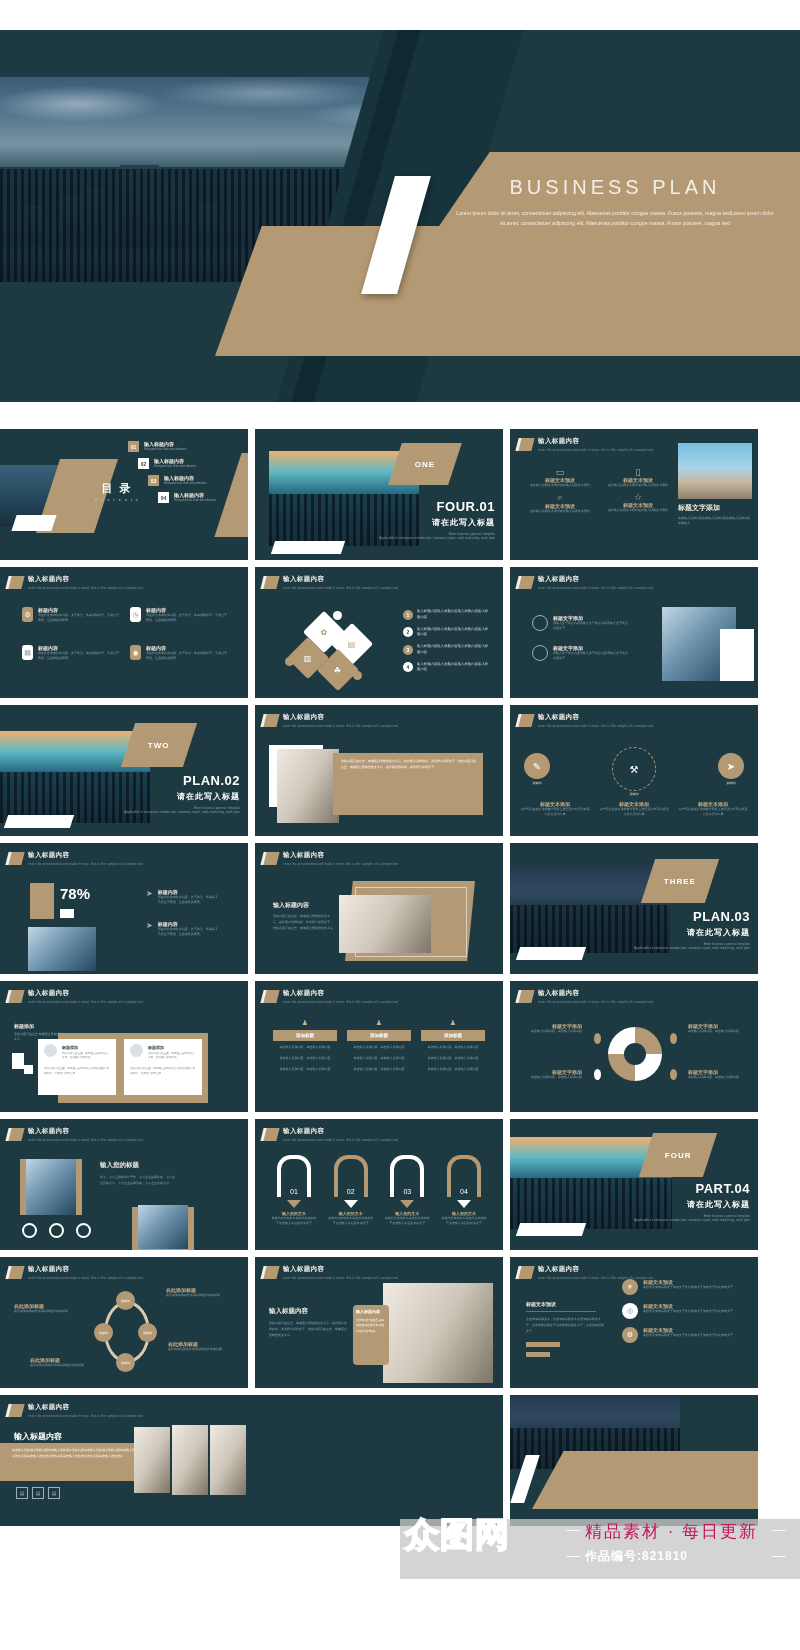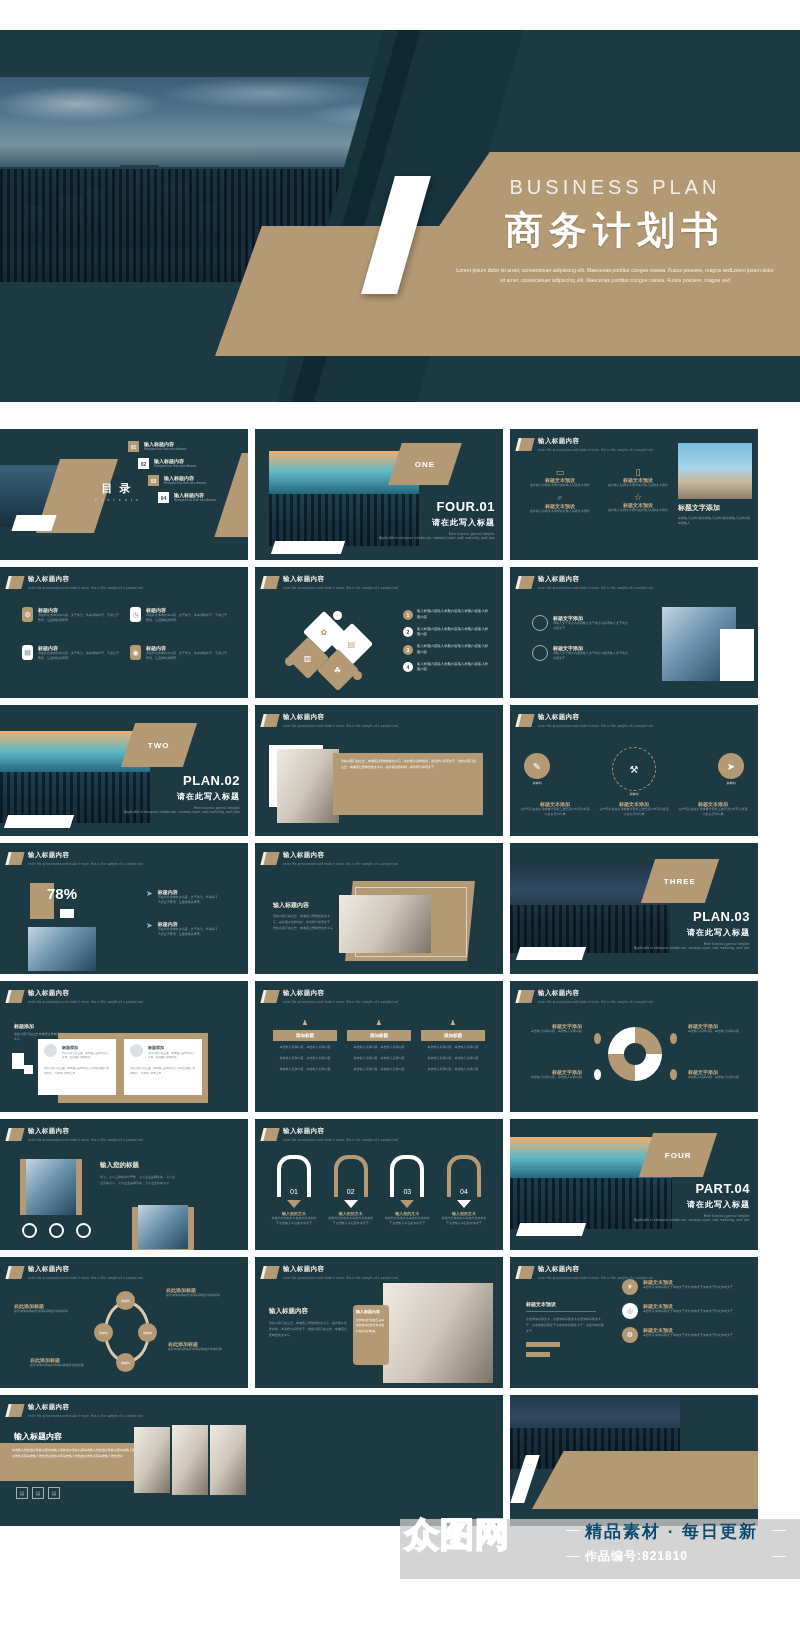--- a/index.html
+++ b/index.html
@@ -89,21 +89,21 @@
   .part-en{color:#8ba0aa;font-size:2.8px;letter-spacing:.2px;}
 
   .onebadge{position:absolute;background:#b49a74;transform:skewX(-18deg);
     display:flex;align-items:center;justify-content:center;}
   .onebadge span{transform:skewX(18deg);color:#fff;font-size:8px;font-weight:700;letter-spacing:1px;}
 
   
   .wm{position:absolute;left:400px;top:1519px;width:400px;height:60px;background:rgba(200,200,200,.78);}
   .wm-logo{position:absolute;left:405px;top:1512px;color:#fff;font-size:34px;font-weight:700;
     letter-spacing:1px;-webkit-text-stroke:2px #fff;color:transparent;}
-  .wm-r1{position:absolute;left:585px;top:1520px;color:#0c4a6e;font-size:17px;font-weight:700;letter-spacing:2px;}
+  .wm-r1{position:absolute;left:585px;top:1520px;color:#be185d;font-size:17px;font-weight:400;letter-spacing:2px;}
   .wm-r2{position:absolute;left:585px;top:1548px;color:#fff;font-size:12px;font-weight:700;letter-spacing:1px;}
   .wm-dash{position:absolute;height:1px;background:rgba(255,255,255,.85);}
 
   .arrowdown{width:0;height:0;border-left:7px solid transparent;border-right:7px solid transparent;}
 </style>
 </head>
 <body>
 
 <div class="page">
 
@@ -120,21 +120,20 @@
         <div class="river"></div>
       </div>
     </div>
     <div class="hero-diag"></div>
     <div class="hero-diag2"></div>
     <div class="hero-tan"></div>
     <div class="hero-tan-top"></div>
     <div class="hero-white"></div>
     <div class="hero-text">
       <div class="hero-en">BUSINESS  PLAN</div>
-      <div class="hero-cn">商务计划书</div>
       <div class="hero-sub">Lorem ipsum dolor sit amet, consectetuer adipiscing elit. Maecenas porttitor congue massa. Fusce posuere, magna sedLorem ipsum dolor sit amet, consectetuer adipiscing elit. Maecenas porttitor congue massa. Fusce posuere, magna sed</div>
     </div>
   </div>
 
   <div class="grid">
 
     <div class="row">
 
       <div class="slide">
         <div class="parallel" style="left:-18px;top:36px;width:74px;height:62px;background:linear-gradient(#39617a,#16303f);"></div>
@@ -428,21 +427,21 @@
       <div class="slide">
         <div class="hd">
           <div class="hd-ic"></div>
           <div>
               <div class="hd-t">输入标题内容</div>
             <div class="hd-s">enter the presentation and make it more. this is the sample of a sample text</div>
             </div>
         </div>
         <div class="tanbox" style="left:30px;top:40px;width:24px;height:36px;"></div>
         <div class="whitebox" style="left:60px;top:66px;width:14px;height:9px;"></div>
-        <div style="position:absolute;left:47px;top:42px;color:#fff;font-size:15px;font-weight:700;">78%</div>
+        <div style="position:absolute;left:60px;top:42px;color:#fff;font-size:15px;font-weight:700;">78%</div>
         <div class="photo glass" style="left:28px;top:84px;width:68px;height:44px;"></div>
         <div style="position:absolute;left:146px;top:46px;display:flex;flex-direction:column;gap:16px;">
           <div style="display:flex;gap:5px;">
             <div style="font-size:8px;color:#9fb0b8;">➤</div>
             <div>
                 <div class="lab">标题内容</div>
               <div class="tiny" style="width:64px;">请在此处添加具体内容，文字简洁，简单明了，不必过于繁琐，注意排版美观度。</div>
               </div>
           </div>
           <div style="display:flex;gap:5px;">

